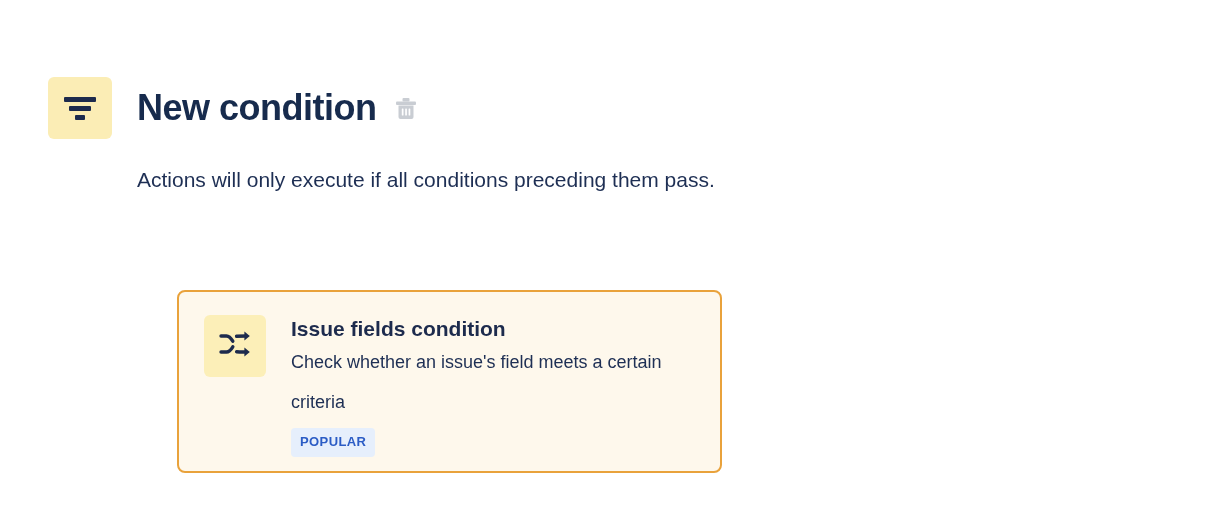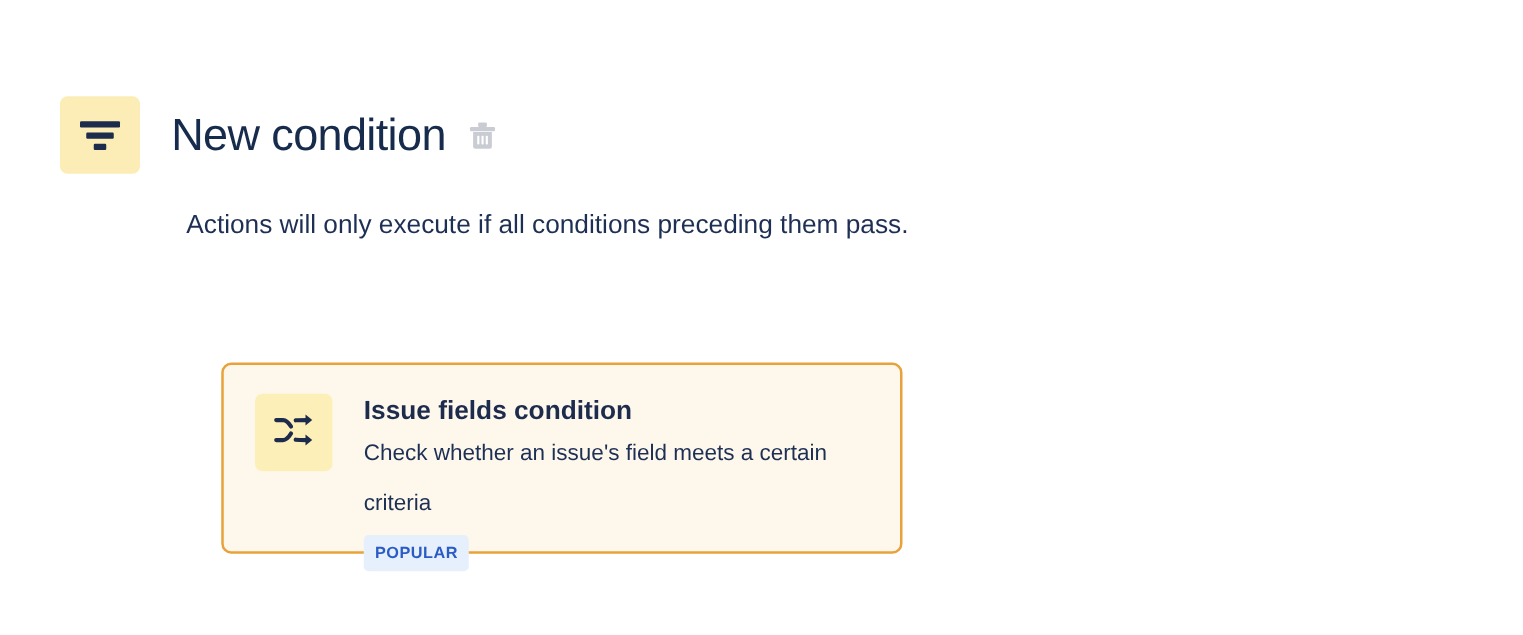--- a/index.html
+++ b/index.html
@@ -43,21 +43,21 @@
   .filter-icon { display: block; }
 
   .header-text-wrap {
     margin-left: 25px;
     display: flex;
     align-items: center;
     height: 62px;
   }
   .page-title {
     font-size: 36px;
-    font-weight: normal;
+    font-weight: bold;
     line-height: 1;
     letter-spacing: -0.5px;
     color: #172B4D;
     white-space: nowrap;
   }
   .delete-btn {
     margin-left: 17px;
     width: 24px;
     height: 24px;
     display: flex;
@@ -73,42 +73,41 @@
 
   
   .description {
     position: absolute;
     left: 137px;
     top: 166px;
     font-size: 21px;
     line-height: 28px;
     color: #1E2F54;
     white-space: nowrap;
-    margin-left: 12px;
   }
 
   
   .section-heading {
     position: absolute;
     left: 177px;
     top: 243px;
     font-size: 28px;
     font-weight: bold;
     line-height: 34px;
     letter-spacing: -0.3px;
     color: #1D2B4D;
   }
 
   
   .option-card {
     position: absolute;
     left: 177px;
     top: 290px;
     width: 545px;
-    height: 153px;
+    height: 183px;
     background: #FEF8EC;
     border: 2px solid #E9A23B;
     border-radius: 8px;
     display: flex;
     align-items: flex-start;
     padding: 23px 0 0 25px;
     cursor: pointer;
   }
   .card-icon-tile {
     width: 62px;

